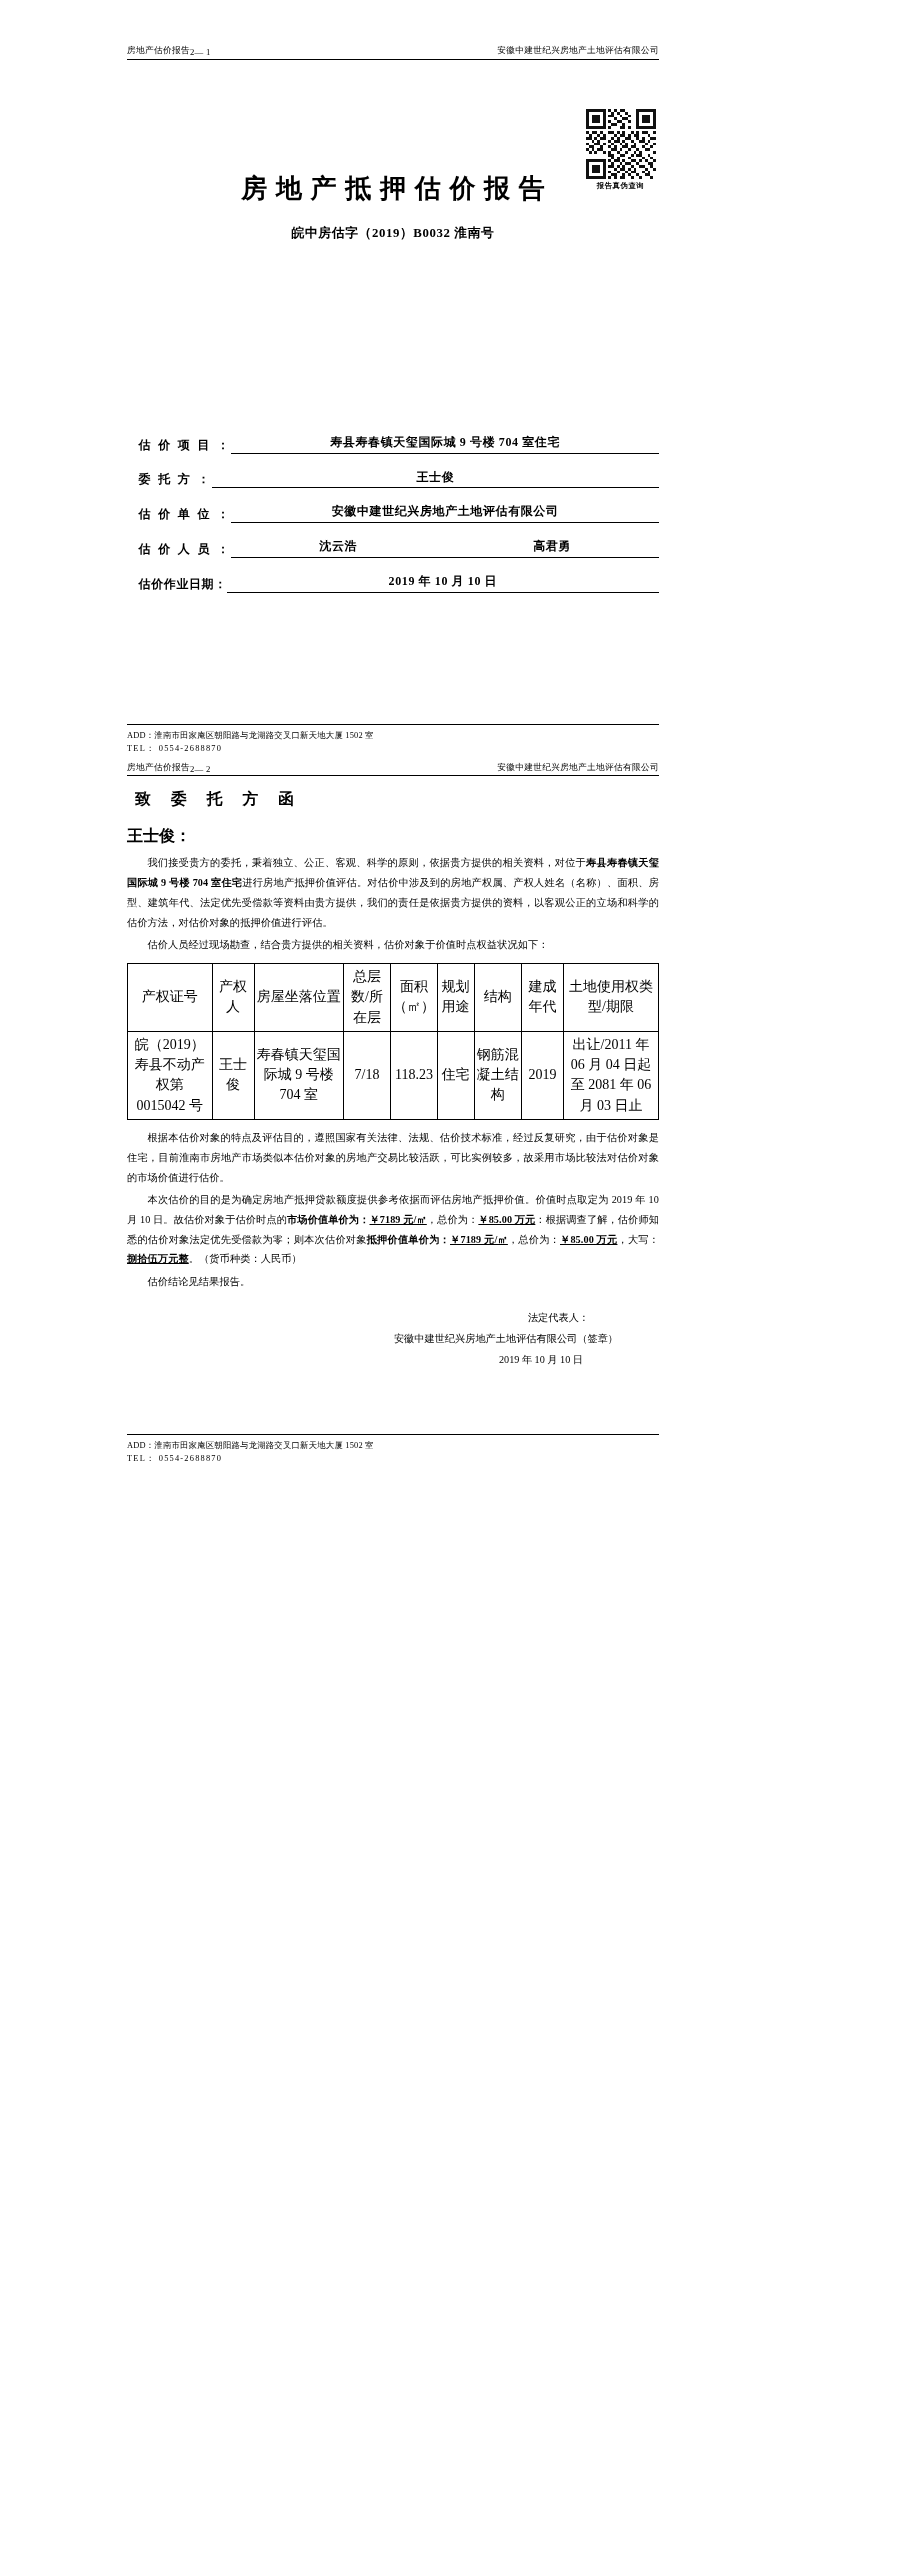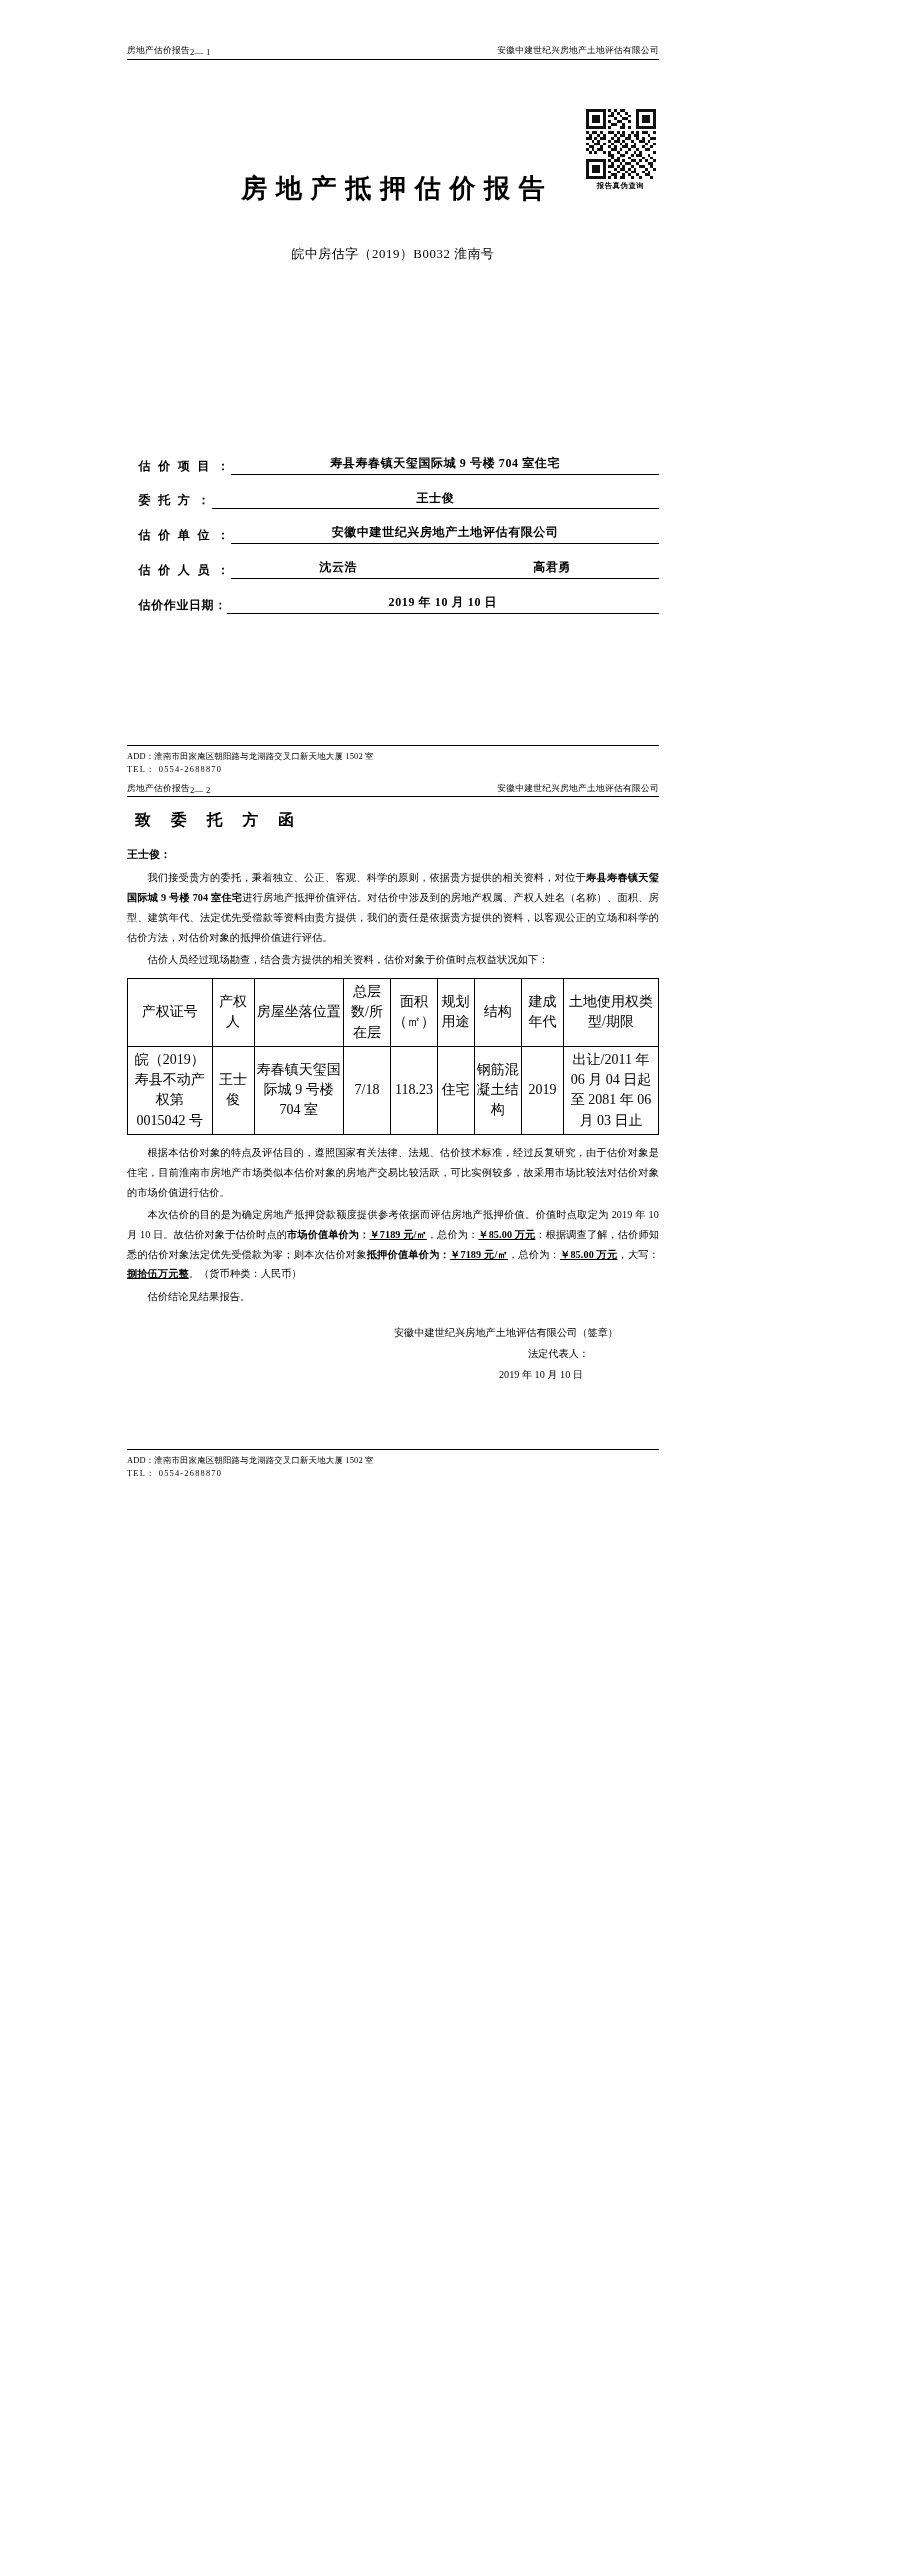--- a/index.html
+++ b/index.html
@@ -71,22 +71,22 @@
     font-size: 26px;
     font-weight: bold;
     letter-spacing: 8.7px;
     margin-top: 24.4px;
     font-family: "Liberation Serif", serif;
     text-indent: 8.7px;
   }
   .doc-number {
     text-align: center;
     font-size: 12.8px;
-    font-weight: normal;
-    margin-top: 40px;
+    font-weight: bold;
+    margin-top: 19px;
     letter-spacing: 0.6px;
   }
 
   .fields {
     margin-top: 192px;
     padding-left: 11.6px;
   }
   .field-row {
     display: flex;
     align-items: flex-end;
@@ -129,21 +129,21 @@
   .letter-title {
     text-align: left;
     font-size: 15.7px;
     font-weight: bold;
     letter-spacing: 8.1px;
     margin-top: 12.8px;
     margin-bottom: 16.3px;
     text-indent: 8.1px;
   }
   .salutation {
-    font-size: 11px;
+    font-size: 16px;
     font-weight: bold;
     margin-bottom: 5.8px;
   }
   p.body-par {
     font-size: 10.2px;
     line-height: 1.95;
     text-align: justify;
     text-justify: inter-ideograph;
     margin: 0 0 2.3px 0;
     text-indent: 2em;
@@ -449,22 +449,22 @@
       </tbody>
     </table>
 
     <p class="body-par">根据本估价对象的特点及评估目的，遵照国家有关法律、法规、估价技术标准，经过反复研究，由于估价对象是住宅，目前淮南市房地产市场类似本估价对象的房地产交易比较活跃，可比实例较多，故采用市场比较法对估价对象的市场价值进行估价。</p>
 
     <p class="body-par"><span>本次估价的目的是为确定房地产抵押贷款额度提供参考依据而评估房地产抵押价值。价值时点取定为 2019 年 10 月 10 日。故估价对象于估价时点的</span><span class="b">市场价值</span><span class="b">单价为：</span><span class="bu">￥7189 元/㎡</span><span>，总价为：</span><span class="bu">￥85.00 万元</span><span>：根据调查了解，估价师知悉的估价对象法定优先受偿款为零；则本次估价对象</span><span class="b">抵押价值</span><span class="b">单价为：</span><span class="bu">￥7189 元/㎡</span><span>，总价为：</span><span class="bu">￥85.00 万元</span><span>，大写：</span><span class="bu">捌拾伍万元整</span><span>。（货币种类：人民币）</span></p>
 
     <p class="body-par">估价结论见结果报告。</p>
 
     <div class="sign-block">
+      <div class="sign-line">法定代表人：</div>
       <div class="sign-line l1">安徽中建世纪兴房地产土地评估有限公司（签章）</div>
-      <div class="sign-line">法定代表人：</div>
       <div class="sign-line l3">2019 年 10 月 10 日</div>
     </div>
 
     <div class="p2-gap"></div>
 
     <div class="footer-block">
       <div class="f-line">ADD：淮南市田家庵区朝阳路与龙湖路交叉口新天地大厦 1502 室</div>
       <div class="f-line mono-sp">TEL：  0554-2688870</div>
     </div>
 

